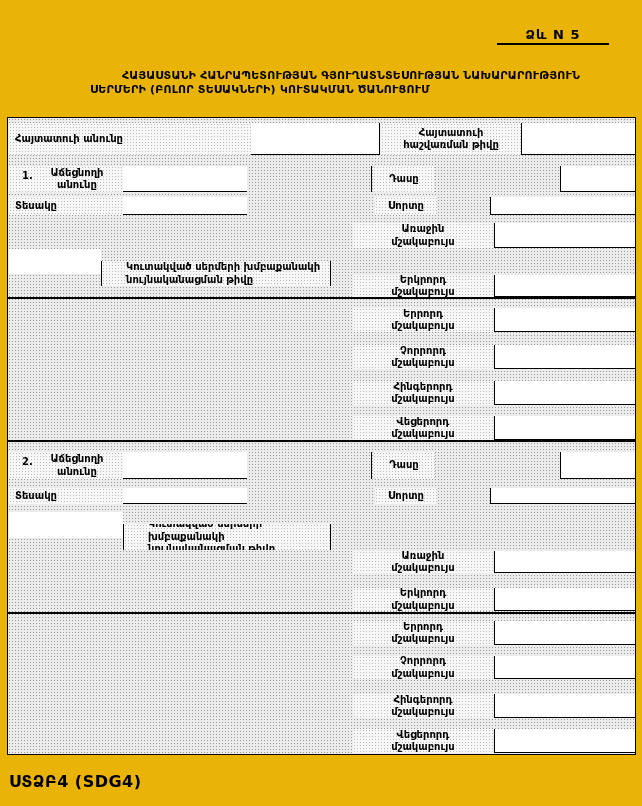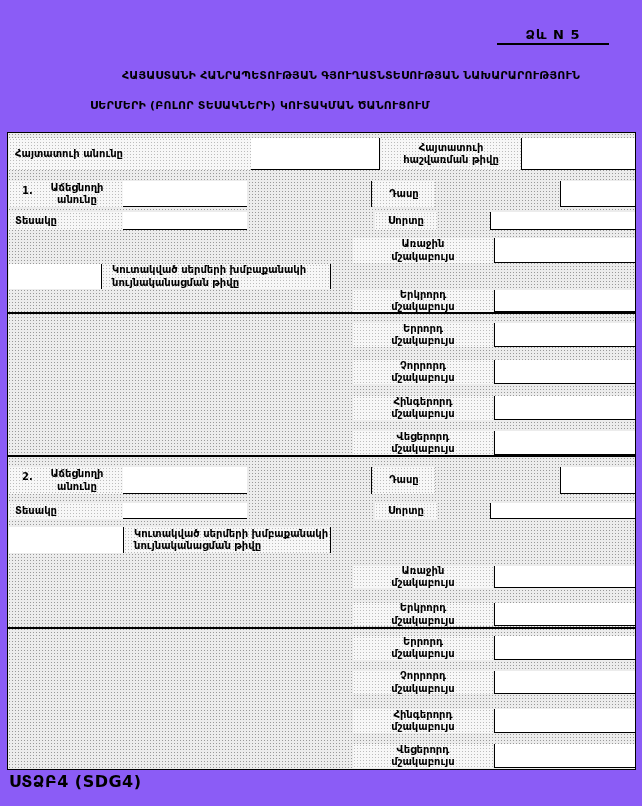--- a/index.html
+++ b/index.html
@@ -1,28 +1,28 @@
 <!DOCTYPE html>
 <html><head>
 <meta charset="utf-8">
 <style>
   html,body{margin:0;padding:0;background:#ffffff;}
-  .page{position:relative;width:642px;height:806px;background:#8b5cf6;
+  .page{position:relative;width:642px;height:806px;background:#eab308;
         font-family:"DejaVu Sans",sans-serif;color:#000;overflow:hidden;}
 
   .form-code{position:absolute;top:27px;left:497px;width:112px;text-align:center;
              font-weight:bold;font-size:13px;letter-spacing:1px;
              border-bottom:2px solid #000;padding-bottom:1px;}
 
   .title{position:absolute;left:0;text-align:center;font-weight:bold;
          font-size:11px;letter-spacing:.2px;white-space:nowrap;}
   .t1{top:69px;width:642px;padding-left:30px;}
-  .t2{top:83px;width:520px;margin-top:16px;}
-
-  .tbl{position:absolute;left:7px;top:132px;width:629px;height:638px;
+  .t2{top:83px;width:520px;}
+
+  .tbl{position:absolute;left:7px;top:117px;width:629px;height:638px;
        border:1px solid #000;box-sizing:border-box;}
 
   
   .dz-dark{background-color:#ececec;
            background-image:radial-gradient(#999 32%,transparent 34%);
            background-size:3px 3px;}
   .dz-light{background-color:#f7f7f7;
             background-image:radial-gradient(#bcbcbc 26%,transparent 28%);
             background-size:3px 3px;}
 
@@ -33,21 +33,21 @@
   .vline{position:absolute;width:1px;background:#000;}
   .hline{position:absolute;left:0;width:627px;height:2px;background:#000;}
 
   .lbl{font-weight:bold;font-size:10px;line-height:1.25;
        display:flex;flex-direction:column;justify-content:center;}
   .ctr .ln{text-align:center;}
   .pl{padding-left:6px;}
   .ind{padding-left:22px;}
   .num{position:absolute;left:13px;top:4px;font-weight:bold;font-size:10px;}
   .numpad .ln{padding-left:22px;text-align:center;}
-  .lotbox{border-left:1px solid #000;border-right:1px solid #000;padding-left:10px;}
+  .lotbox{border-left:1px solid #000;border-right:1px solid #000;padding-left:24px;margin-top:12px;}
 
   .footer{position:absolute;left:9px;top:772px;font-weight:bold;
           font-size:16px;letter-spacing:.5px;}
 </style>
 </head>
 <body>
 
 <div class="page">
 
   <div class="form-code">Ձև N 5</div>

